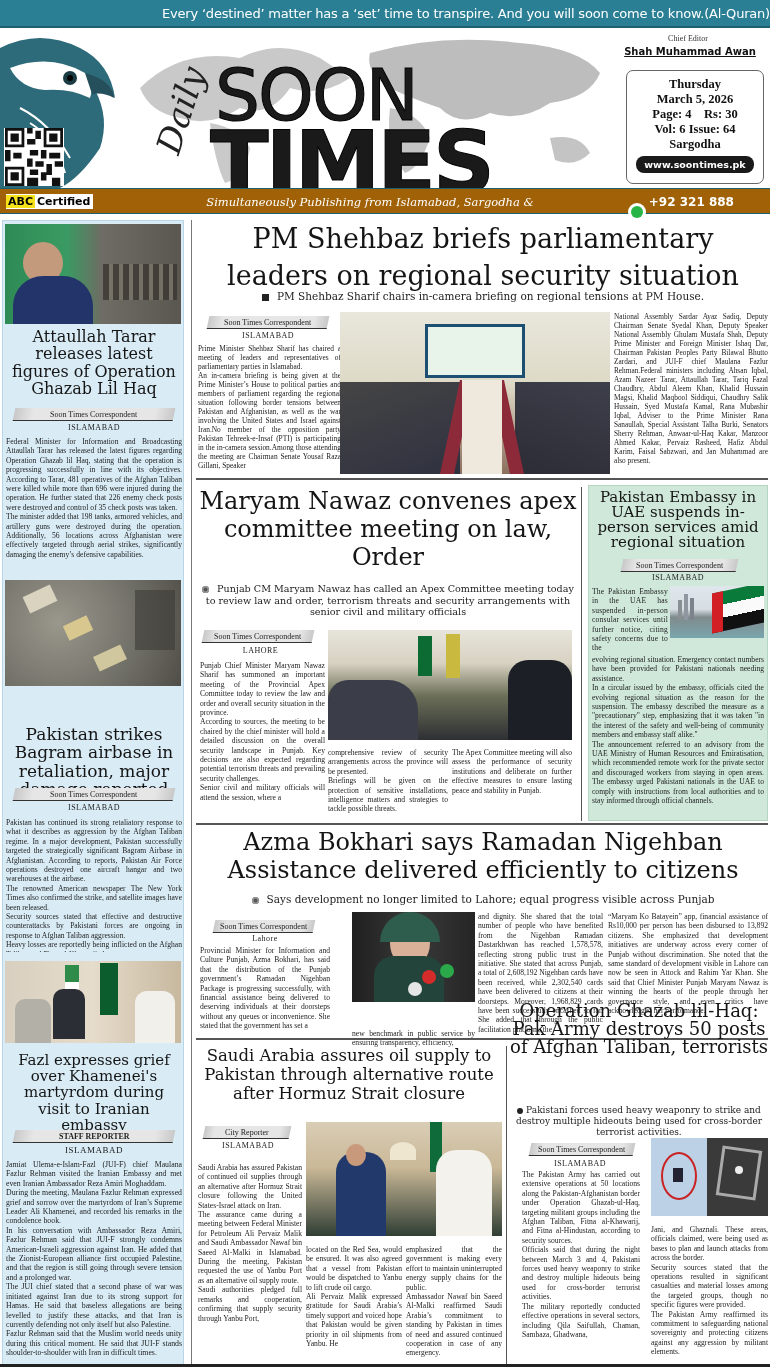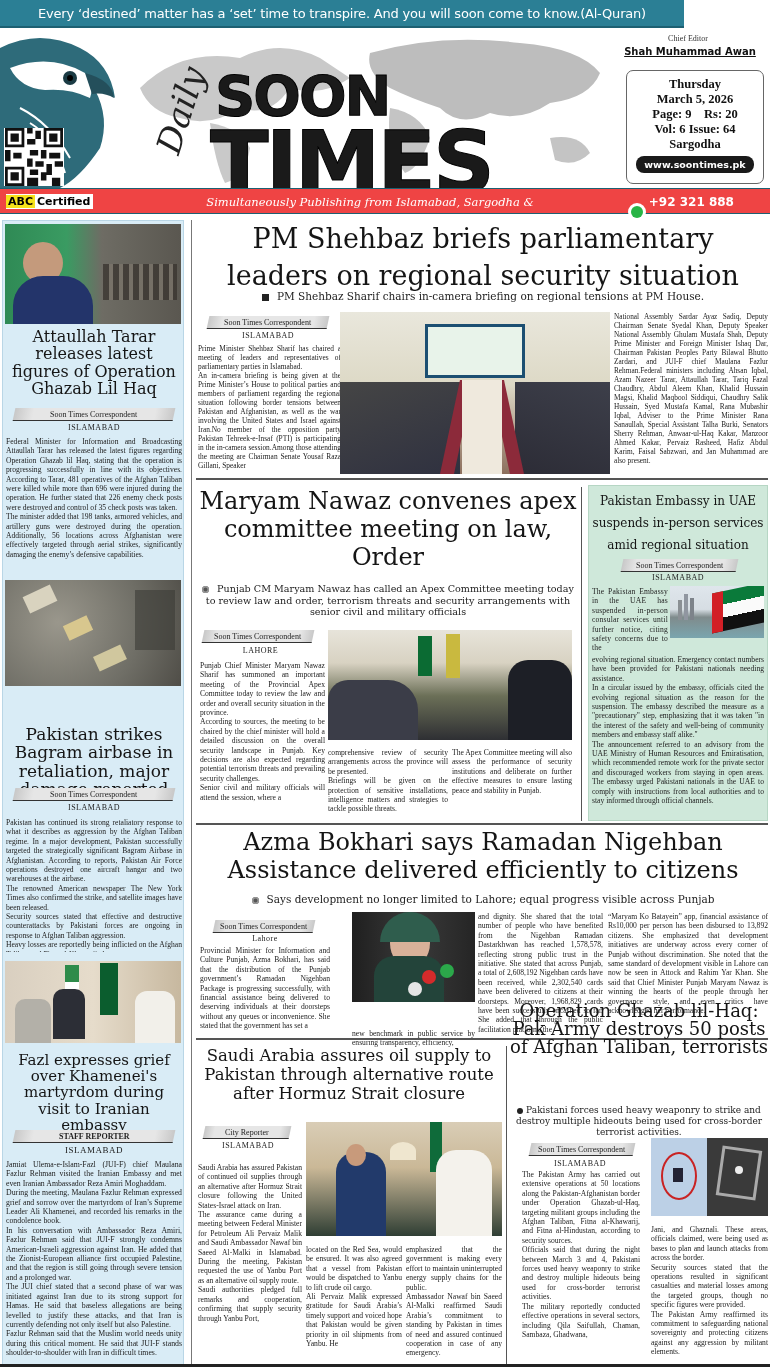--- a/index.html
+++ b/index.html
@@ -2,42 +2,42 @@
 <html><head>
 <meta charset="utf-8">
 <style>
   * { box-sizing: border-box; margin: 0; padding: 0; }
   html, body { width: 770px; height: 1367px; background: #ffffff; overflow: hidden; }
   body { font-family: "Liberation Serif", serif; color: #111; position: relative; }
 
   .abs { position: absolute; }
 
   
-  .topbar { left: 0; top: 0; width: 684px; height: 28px; background: #2b7f95; color: #fff;
-    font-family: "DejaVu Sans", sans-serif; font-size: 13px; text-align: center; line-height: 28px;
+  .topbar { left: 0; top: 0; width: 770px; height: 28px; background: #2b7f95; color: #fff;
+    font-family: "DejaVu Sans", sans-serif; font-size: 13px; text-align: right; line-height: 28px;
     border-bottom: 2px solid #1d6072; letter-spacing: -0.2px; }
   .mast { left: 0; top: 28px; width: 770px; height: 160px; background: #fff; overflow: hidden; }
   .map { left: 120px; top: 30px; width: 500px; height: 160px; }
   .eagle { left: 0; top: 30px; width: 120px; height: 160px; }
   .qr { left: 4px; top: 128px; width: 60px; height: 58px; background: #fff; }
   .daily { left: 140px; top: 60px; font-family: "DejaVu Serif", serif; font-style: italic; font-size: 34px;
     color: #222; transform: rotate(-72deg); transform-origin: left top; }
-  .brand1 { left: 215px; top: 28px; font-family: "DejaVu Sans", sans-serif; font-weight: 700; font-size: 56px;
+  .brand1 { left: 215px; top: 28px; font-family: "DejaVu Sans", sans-serif; font-weight: 400; font-size: 71px;
     color: #1a1a1a; letter-spacing: -2px; line-height: 80px; -webkit-text-stroke: 1px #000; }
   .brand2 { left: 210px; top: 100px; font-family: "DejaVu Sans", sans-serif; font-weight: 900; font-size: 86px;
     color: #1a1a1a; letter-spacing: -3px; line-height: 88px; -webkit-text-stroke: 1px #000; }
   .chief-label { left: 628px; top: 36px; width: 120px; text-align: center; font-size: 8px; color: #333; }
   .chief-name { left: 620px; top: 46px; width: 140px; text-align: center; font-family: "DejaVu Sans", sans-serif;
     font-size: 10px; font-weight: bold; text-decoration: underline; color: #111; }
   .infobox { left: 626px; top: 70px; width: 138px; height: 108px; border: 1px solid #666; border-radius: 7px;
     text-align: center; font-weight: bold; font-size: 12.5px; line-height: 15px; padding-top: 6px; }
   .infobox div { white-space: nowrap; }
   .site { display: inline-block; margin-top: 4px; background: #1a1a1a; color: #fff; font-family: "DejaVu Sans", sans-serif;
     font-size: 9.5px; padding: 1px 8px; border-radius: 8px; font-weight: bold; }
-  .bottombar { left: 0; top: 188px; width: 770px; height: 26px; background: #ef4444; color: #fff;
+  .bottombar { left: 0; top: 188px; width: 770px; height: 26px; background: #a16207; color: #fff;
     border-top: 1px solid #1d6072; border-bottom: 1px solid #1d6072; }
   .abc { left: 6px; top: 5px; font-family: "DejaVu Sans", sans-serif; font-size: 11px; font-weight: bold; background: #fff; color: #000; padding: 0 3px 0 0; line-height: 15px; }
   .abc .yel { background: #f6e21a; padding: 0 2px; margin-right: 2px; }
   .sim { left: 200px; top: 4px; width: 340px; text-align: center; font-family: "DejaVu Serif", serif; font-size: 11.5px; font-style: italic; color: #fff; line-height: 18px; }
   .phone { left: 628px; top: 3px; font-family: "DejaVu Sans", sans-serif; font-size: 12px; font-weight: bold; line-height: 20px; display: flex; align-items: center; gap: 3px; }
   .wa { width: 18px; height: 18px; border-radius: 50%; background: #fff; display: inline-flex; align-items: center; justify-content: center; }
   .wa i { width: 12px; height: 12px; border-radius: 50%; background: #28b446; display: block; }
 
   
   .leftcol { left: 2px; top: 220px; width: 182px; height: 1145px; background: #d9ecf6; border: 1px solid #b9d6e6; }
@@ -91,21 +91,21 @@
   </div>
   <div class="abs daily" style="left:148px;top:118px;">Daily</div>
   <div class="abs brand1">SOON</div>
   <div class="abs brand2" style="top:90px;">TIMES</div>
 
   <div class="abs chief-label" style="top:6px;">Chief Editor</div>
   <div class="abs chief-name" style="top:18px;">Shah Muhammad Awan</div>
   <div class="abs infobox" style="top:42px;height:114px;">
     <div>Thursday</div>
     <div>March 5, 2026</div>
-    <div style="white-space:pre;">Page: 9    Rs: 20</div>
+    <div style="white-space:pre;">Page: 4    Rs: 30</div>
     <div>Vol: 6  Issue: 64</div>
     <div>Sargodha</div>
     <span class="site">www.soontimes.pk</span>
   </div>
 </div>
 
 <div class="abs bottombar">
   <div class="abs abc"><span class="yel">ABC</span><span>Certified</span></div>
   <div class="abs sim">Simultaneously Publishing from Islamabad, Sargodha &amp; Karachi</div>
   <div class="abs phone">
@@ -209,21 +209,21 @@
 <div class="body" style="left:328px;top:748px;width:120px;height:72px;">
   <p>comprehensive review of security arrangements across the province will be presented.</p>
   <p>Briefings will be given on the protection of sensitive installations, intelligence matters and strategies to tackle possible threats.</p>
 </div>
 <div class="body" style="left:452px;top:748px;width:120px;height:72px;">
   <p>The Apex Committee meeting will also assess the performance of security institutions and deliberate on further effective measures to ensure lasting peace and stability in Punjab.</p>
 </div>
 <div class="vline" style="left:581px;top:487px;height:334px;"></div>
 
 <div class="abs greenbox"></div>
-<div class="headline" style="left:592px;top:490px;width:172px;font-size:12px;line-height:22px;">Pakistan Embassy in UAE suspends in-person services amid regional situation</div>
+<div class="headline" style="left:592px;top:490px;width:172px;font-size:15px;line-height:15px;">Pakistan Embassy in UAE suspends in-person services amid regional situation</div>
 <div class="byline" style="left:622px;top:559px;width:115px;"><span>Soon Times Correspondent</span></div>
 <div class="dateline" style="left:592px;top:573px;width:172px;">ISLAMABAD</div>
 <div class="body" style="left:592px;top:587px;width:76px;height:68px;letter-spacing:0.2px;">The Pakistan Embassy in the UAE has suspended in-person consular services until further notice, citing safety concerns due to the</div>
 <div class="photo" style="left:670px;top:586px;width:94px;height:52px;background:linear-gradient(180deg,#dfe6ec 0%,#d6dde3 45%,#7f8b8c 60%,#7aa5ae 100%);">
   <div style="position:absolute;left:8px;top:14px;width:4px;height:20px;background:#8a8f94;"></div>
   <div style="position:absolute;left:14px;top:8px;width:4px;height:26px;background:#9096a0;"></div>
   <div style="position:absolute;left:20px;top:12px;width:4px;height:22px;background:#7d838a;"></div>
   <div style="position:absolute;left:42px;top:2px;width:52px;height:40px;transform:skewY(-12deg);background:linear-gradient(90deg,#d21f26 0 22%,transparent 22%),linear-gradient(180deg,#0a7a3a 0 33%,#fafafa 33% 66%,#111 66%);"></div>
 </div>
 <div class="body" style="left:592px;top:655px;width:172px;height:164px;">

